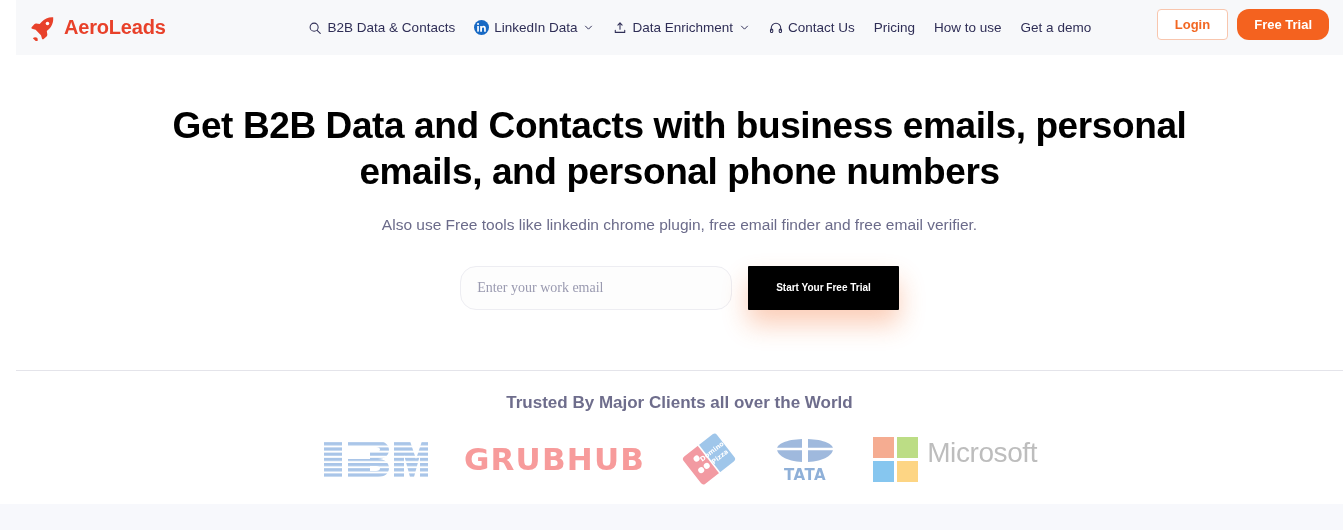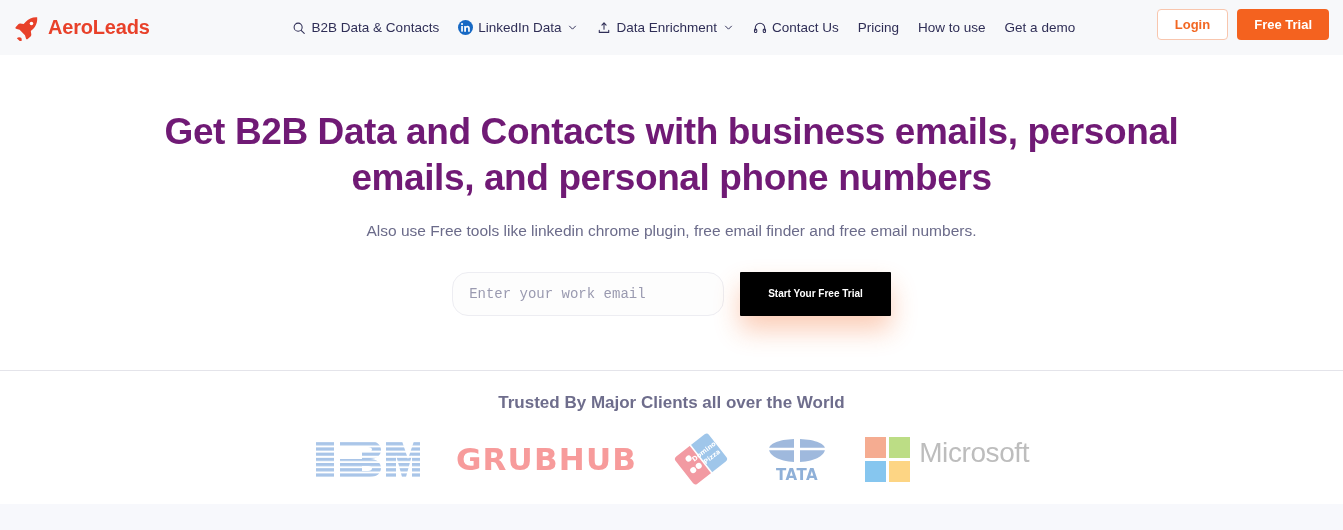--- a/index.html
+++ b/index.html
@@ -3,21 +3,21 @@
 <meta charset="utf-8">
 <style>
   * { box-sizing: border-box; margin: 0; padding: 0; }
   html, body {
     width: 1343px;
     height: 530px;
     overflow: hidden;
     background: #ffffff;
     font-family: "Liberation Sans", sans-serif;
   }
-  .page { width: 1343px; height: 530px; position: relative; }
+  .page { width: 1343px; height: 530px; position: relative; padding-left: 16px; }
 
   
   .header {
     height: 55px;
     background: #f7f8fa;
     display: flex;
     align-items: center;
     padding: 0 14px 0 14px;
     position: relative;
   }
@@ -72,41 +72,41 @@
     padding: 8px 17px;
     cursor: pointer;
     line-height: 1;
   }
   .btn-trial {
     border: none;
     background: #f4621f;
     color: #ffffff;
     font-size: 13px;
     font-weight: bold;
-    border-radius: 4px;
+    border-radius: 12px;
     padding: 9px 17px;
     cursor: pointer;
     line-height: 1;
   }
 
   
   .hero {
     background: #ffffff;
     padding-top: 46px;
     height: 315px;
     text-align: center;
   }
   .hero-title {
-    color: #701a75;
+    color: #000000;
     font-size: 37px;
     font-weight: bold;
     line-height: 1.25;
     letter-spacing: -0.4px;
     max-width: 1040px;
-    margin: 8px auto;
+    margin: 2px auto;
   }
   .hero-sub {
     color: #6b6b8a;
     font-size: 15.5px;
     margin-top: 20px;
   }
   .hero-form {
     margin-top: 32px;
     display: flex;
     justify-content: center;
@@ -115,21 +115,21 @@
   }
   .email-input {
     width: 272px;
     height: 44px;
     border: 1px solid #ededf2;
     border-radius: 16px;
     background: #fdfdfd;
     padding: 0 16px;
     font-size: 14px;
     color: #2f2e56;
-    font-family: Liberation Mono, monospace;
+    font-family: Liberation Serif, serif;
     outline: none;
   }
   .email-input::placeholder { color: #9a9ab0; }
   .cta-button {
     height: 44px;
     border: none;
     border-radius: 1px;
     background: #000000;
     color: #ffffff;
     font-size: 10px;
@@ -281,21 +281,21 @@
 
     <div class="header-actions">
       <button class="btn-login">Login</button>
       <button class="btn-trial">Free Trial</button>
     </div>
 
   </div>
 
   <div class="hero">
     <h1 class="hero-title">Get B2B Data and Contacts with business emails, personal emails, and personal phone numbers</h1>
-    <p class="hero-sub">Also use Free tools like linkedin chrome plugin, free email finder and free email numbers.</p>
+    <p class="hero-sub">Also use Free tools like linkedin chrome plugin, free email finder and free email verifier.</p>
 
     <div class="hero-form">
       <input class="email-input" type="text" placeholder="Enter your work email" style="">
       <button class="cta-button">Start Your Free Trial</button>
     </div>
   </div>
 
   <div class="divider"></div>
 
   <div class="trusted">

